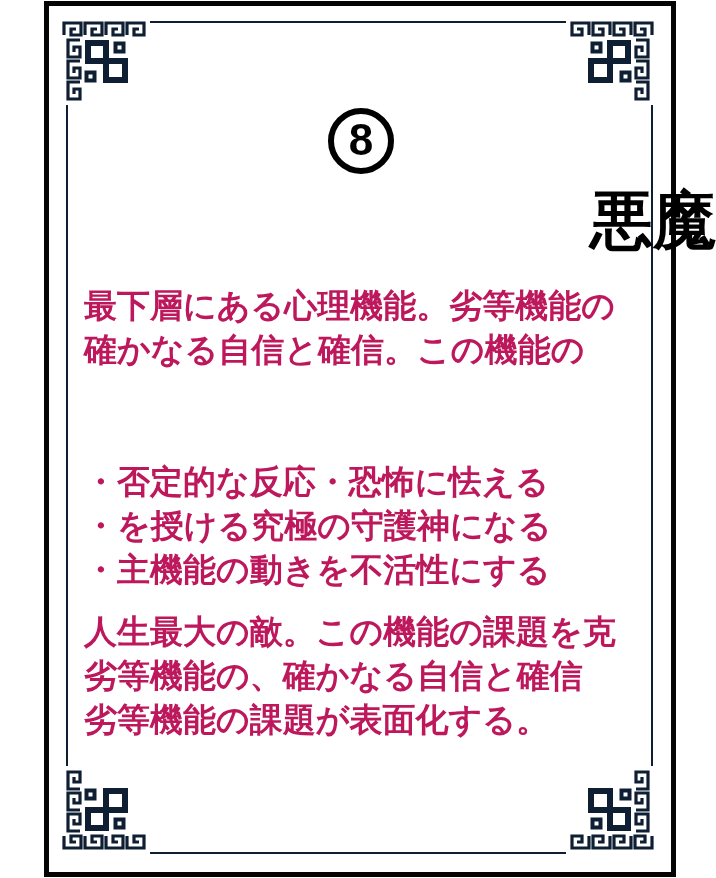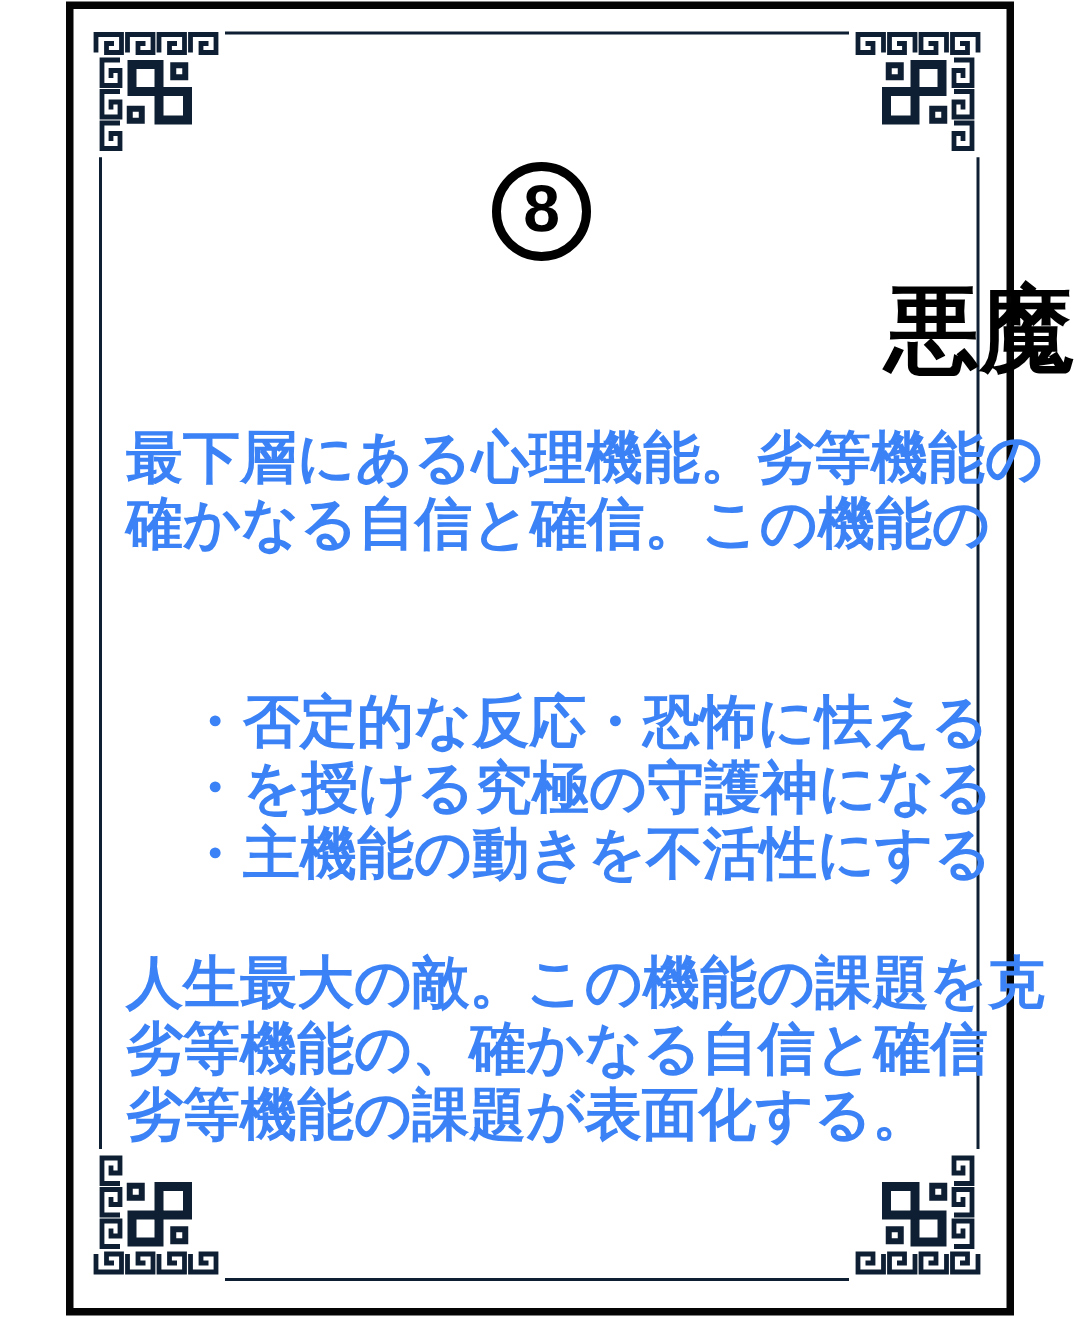--- a/index.html
+++ b/index.html
@@ -55,28 +55,28 @@
     font-weight:900;
     font-size:63px;
     line-height:63px;
     color:#000;
   }
   .textblock{
     position:absolute;
     left:84px;
     width:560px;
     font-weight:700;
-    font-size:38px;
+    font-size:33px;
     line-height:44px;
-    color:#3b82f6;
+    color:#be185d;
   }
   .textblock .line{white-space:nowrap;}
   .p1{top:284px;}
-  .bullets{top:460px;margin-left:40px;}
-  .p3{top:634px;}
+  .bullets{top:460px;}
+  .p3{top:610px;}
 </style>
 </head>
 <body>
 
 <div class="page">
 
   <div class="outer-frame"></div>
   <div class="inner-frame"></div>
 
   <svg class="corner tl" viewBox="0 0 90 90" xmlns="http://www.w3.org/2000/svg">

